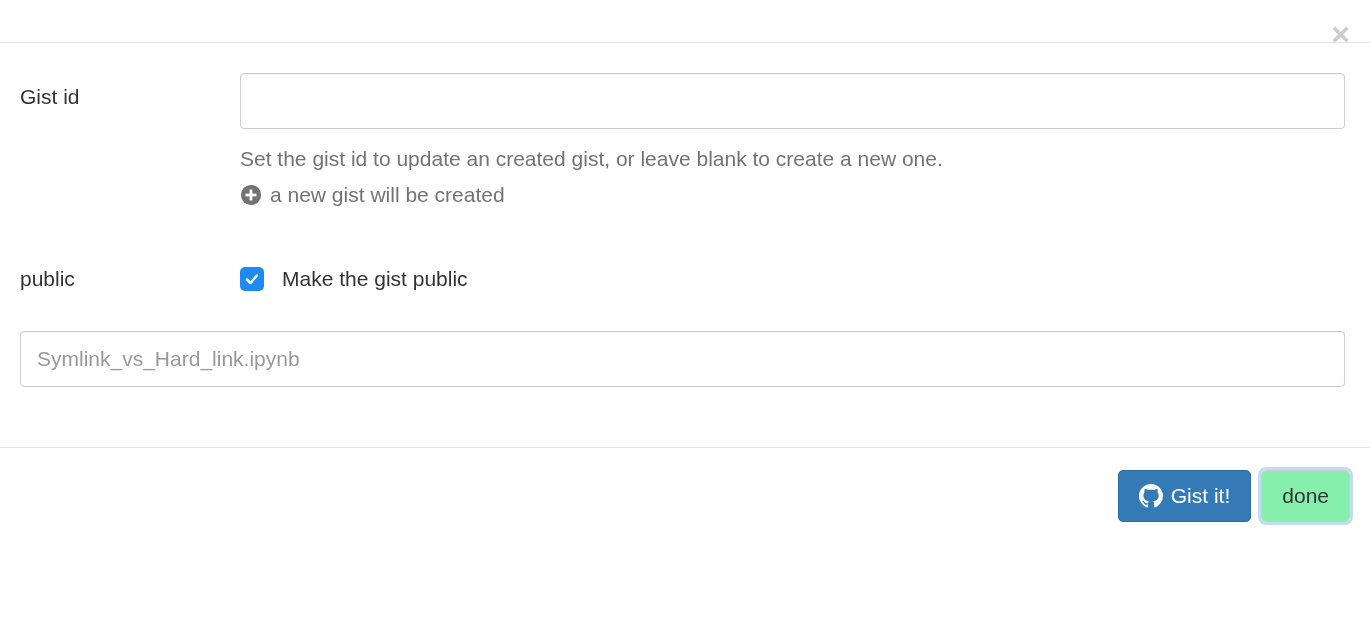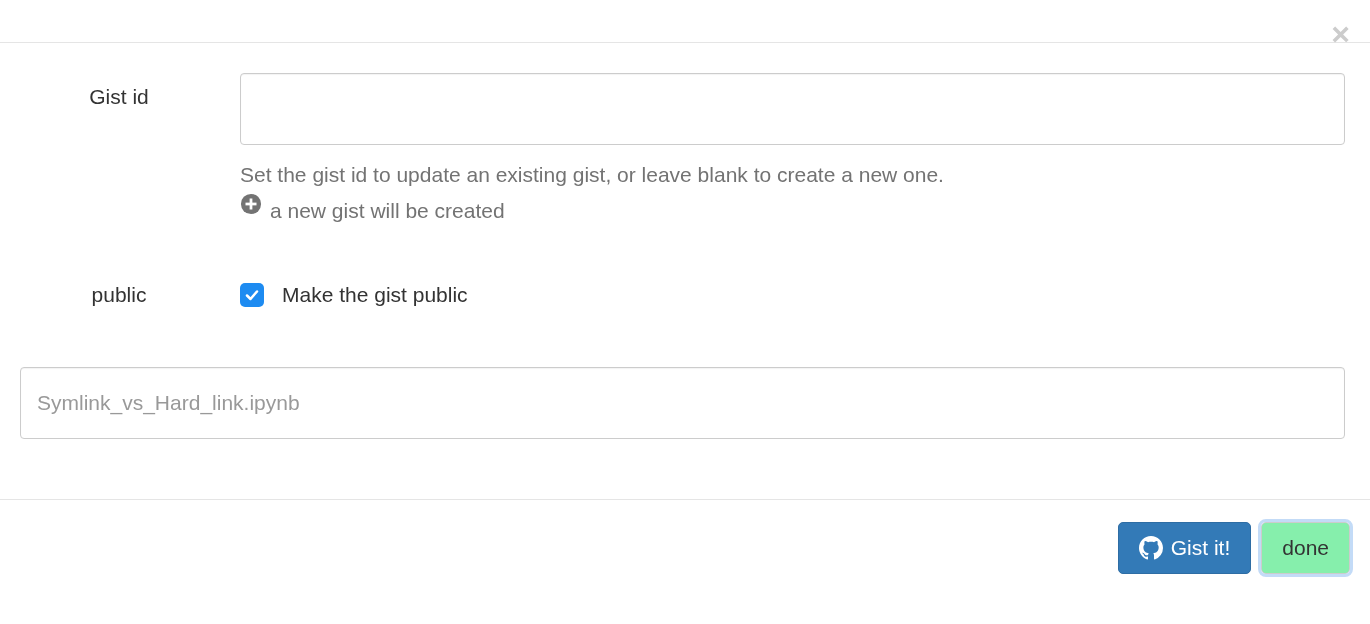--- a/index.html
+++ b/index.html
@@ -43,73 +43,73 @@
     .modal-body {
       padding: 30px 20px 40px 20px;
     }
     .form-row {
       display: flex;
       align-items: flex-start;
       margin-bottom: 20px;
     }
     .form-label {
       width: 220px;
-      text-align: center;
+      text-align: left;
       padding-right: 22px;
       padding-top: 12px;
       font-size: 21px;
       color: #333;
       flex-shrink: 0;
     }
     .form-control-wrap {
       flex: 1;
       padding-right: 5px;
     }
     .text-input {
       width: 100%;
-      height: 72px;
+      height: 56px;
       border: 1px solid #ccc;
       border-radius: 4px;
       padding: 10px 16px;
       font-size: 21px;
       color: #555;
       background: #fff;
       box-shadow: inset 0 1px 1px rgba(0,0,0,0.05);
     }
     .text-input::placeholder {
       color: #999;
     }
     .help-block {
       margin-top: 12px;
       font-size: 21px;
       color: #737373;
       line-height: 1.7;
     }
     .help-block-line {
       display: flex;
-      align-items: flex-start;
+      align-items: center;
       gap: 8px;
     }
     .plus-circle-icon {
       display: inline-flex;
       align-items: center;
       justify-content: center;
       width: 22px;
       height: 22px;
       flex-shrink: 0;
     }
     .plus-circle-icon svg {
       width: 22px;
       height: 22px;
     }
     .checkbox-row {
       display: flex;
       align-items: center;
       margin-top: 55px;
-      margin-bottom: 60px;
+      margin-bottom: 40px;
     }
     .checkbox-row .form-label {
       padding-top: 0;
     }
     .checkbox-wrap {
       display: flex;
       align-items: flex-start;
       gap: 18px;
     }
     .checkbox-custom {
@@ -180,21 +180,21 @@
   </button>
 </div>
 
 <div class="modal-body">
 
   <div class="form-row">
     <label class="form-label">Gist id</label>
     <div class="form-control-wrap">
       <input type="text" class="text-input" value="" style="">
       <div class="help-block">
-        <div>Set the gist id to update an existing gist, or leave blank to create a new one.</div>
+        <div>Set the gist id to update an created gist, or leave blank to create a new one.</div>
         <div class="help-block-line">
           <span class="plus-circle-icon">
             <svg viewBox="0 0 24 24" fill="#737373">
                 <circle cx="12" cy="12" r="11"></circle>
                 <rect x="10.5" y="6" width="3" height="12" fill="#fff"></rect>
                 <rect x="6" y="10.5" width="12" height="3" fill="#fff"></rect>
               </svg>
           </span>
           <span>a new gist will be created</span>
         </div>

